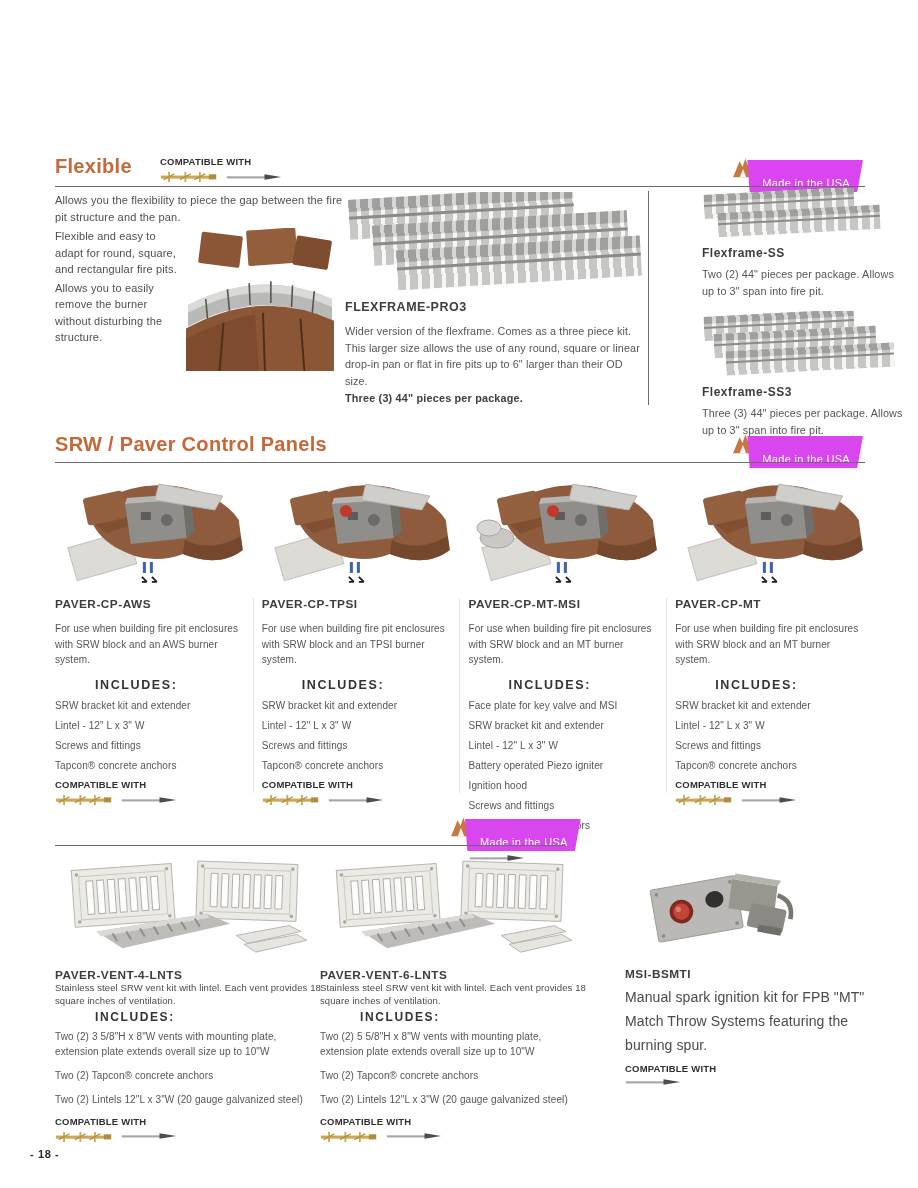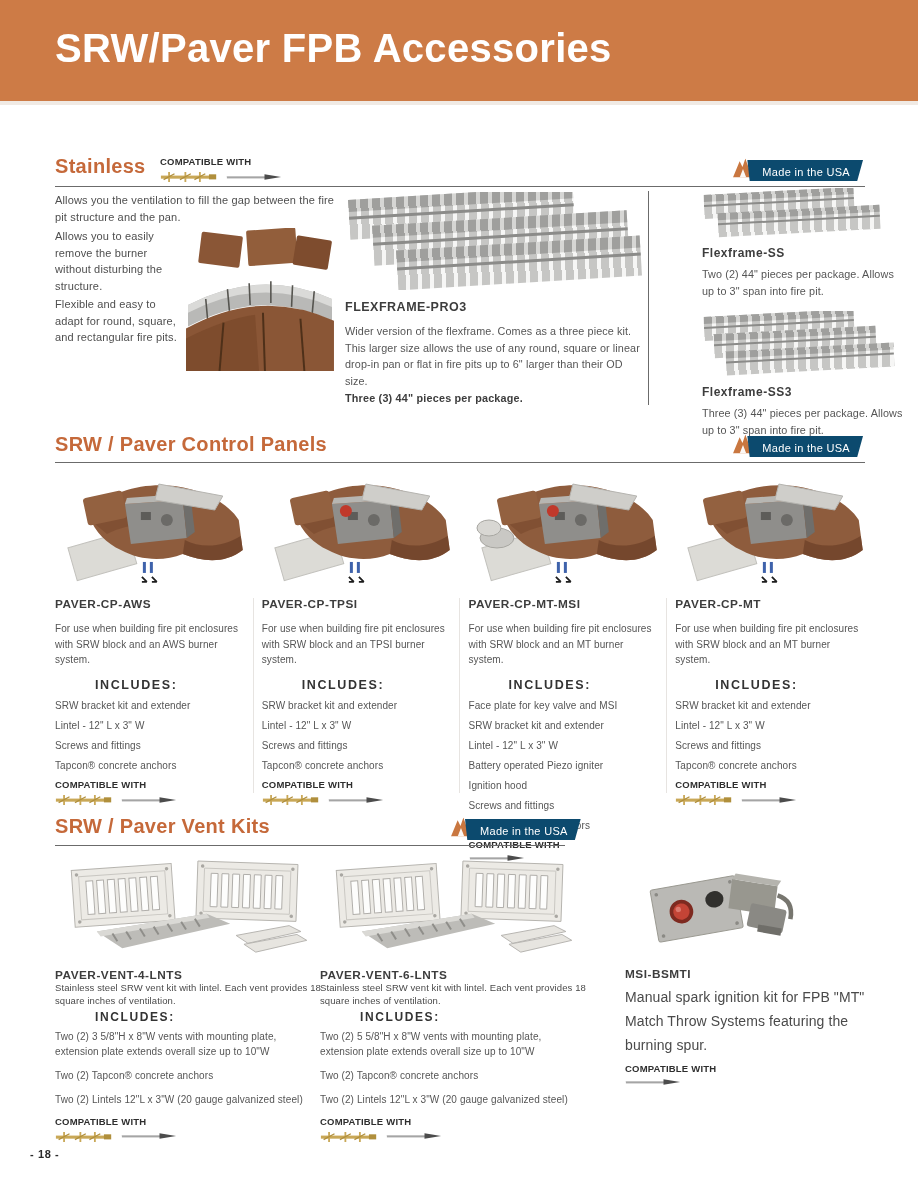--- a/index.html
+++ b/index.html
@@ -12,22 +12,22 @@
             background:#cd7b46; border-bottom:4px solid #f0eae4; }
   .banner h1 { position:absolute; left:55px; top:26px; color:#fff;
                font-size:40px; font-weight:700; letter-spacing:.3px; }
 
   
   .sec-title { position:absolute; left:55px; top:0; color:#c5693a;
                font-size:20px; font-weight:700; letter-spacing:.3px; }
   .rule { position:absolute; border-top:1.5px solid #6b6b6b; }
   .ribbon { position:absolute; height:20px; }
   .flame { position:absolute; left:-15px; top:-2px; width:21px; height:20px; }
-  .ribbon-band { display:inline-block; background:#0c4a6e; color:#fff; font-size:11px;
-                 letter-spacing:.3px; padding:6px 13px 3px 15px;
+  .ribbon-band { display:inline-block; background:#d946ef; color:#fff; font-size:11px;
+                 letter-spacing:.3px; padding:17px 13px 3px 15px;
                  clip-path:polygon(0 0,100% 0,95% 100%,2% 100%); }
   .compat-label { font-size:9.5px; font-weight:700; color:#2e2e2e; letter-spacing:.2px; }
   .compat-icons { display:flex; align-items:center; gap:8px; margin-top:3px; }
   .ic-burner { width:58px; height:13px; }
   .ic-pan { width:56px; height:10px; }
   .p-name { font-size:11.8px; font-weight:600; color:#3d3d3d; letter-spacing:.5px; }
   .p-desc { font-size:10px; line-height:1.55; color:#555; letter-spacing:.1px; }
   .inc-h { font-size:12.5px; font-weight:700; color:#333; letter-spacing:1.6px;margin-left:40px; }
   .inc-ul { list-style:none; }
   .inc-ul li { font-size:10px; color:#555; line-height:1.4; margin-bottom:6px; letter-spacing:.1px; }
@@ -217,26 +217,23 @@
       <polygon points="100,22 150,30 154,24 104,16" fill="#b5b4ae"></polygon>
       <rect x="118" y="52" width="40" height="26" rx="3" fill="#8a8984" transform="rotate(12 138 65)"></rect>
       <path d="M150 40 q18 6 14 26" stroke="#77766f" stroke-width="5" fill="none"></path>
       <rect x="128" y="74" width="26" height="8" fill="#6f6e69" transform="rotate(10 141 78)"></rect>
     </symbol>
   </defs>
 </svg>
 
 <div class="page">
 
-  <div class="banner">
-    <h1>SRW/Paver FPB Accessories</h1>
-  </div>
 
   <div class="sec-ff">
-    <div class="sec-title">Stainless</div>
+    <div class="sec-title">Flexible</div>
 
     <div class="compat">
       <div class="compat-label">COMPATIBLE WITH</div>
       <div class="compat-icons">
         <svg class="ic-burner" viewBox="0 0 64 14">
             <use href="#sym-burner"></use>
           </svg>
         <svg class="ic-pan" viewBox="0 0 64 10">
             <use href="#sym-pan"></use>
           </svg>
@@ -246,25 +243,25 @@
     <div class="ribbon">
       <svg class="flame" viewBox="0 0 22 20">
           <use href="#sym-flame"></use>
         </svg>
       <span class="ribbon-band">Made in the USA</span>
     </div>
 
     <div class="rule"></div>
 
     <div class="ff-left">
-      <p>Allows you the ventilation to fill the gap between the fire pit structure and the pan.</p>
+      <p>Allows you the flexibility to piece the gap between the fire pit structure and the pan.</p>
       <div class="row">
         <div class="narrow">
+          <p>Flexible and easy to adapt for round, square, and rectangular fire pits.</p>
           <p>Allows you to easily remove the burner without disturbing the structure.</p>
-          <p>Flexible and easy to adapt for round, square, and rectangular fire pits.</p>
         </div>
         <svg class="hero" viewBox="0 0 150 145">
             <use href="#sym-firepit"></use>
           </svg>
       </div>
     </div>
 
     <div class="ff-mid">
       <div class="strips pro3-img">
         <div class="strip" style="left:4px;top:1px;width:225px;height:40px;transform:rotate(-3.5deg)"></div>
@@ -417,21 +414,20 @@
                 <use href="#sym-pan"></use>
               </svg>
           </div>
         </div>
       </div>
 
     </div>
   </div>
 
   <div class="sec-vk">
-    <div class="sec-title">SRW / Paver Vent Kits</div>
     <div class="ribbon">
       <svg class="flame" viewBox="0 0 22 20">
           <use href="#sym-flame"></use>
         </svg>
       <span class="ribbon-band">Made in the USA</span>
     </div>
     <div class="rule"></div>
 
     <div class="vk-col" style="left:55px">
       <svg class="vk-img" viewBox="0 0 260 108">

